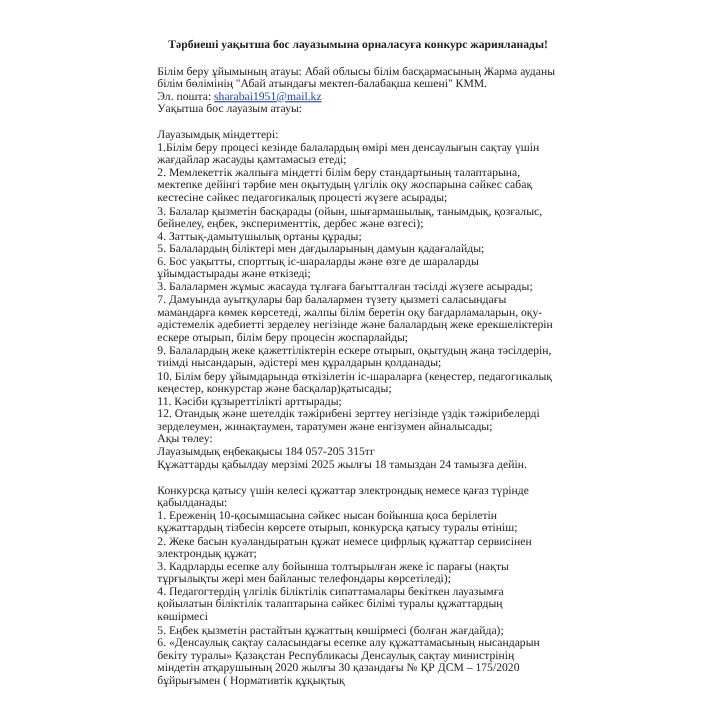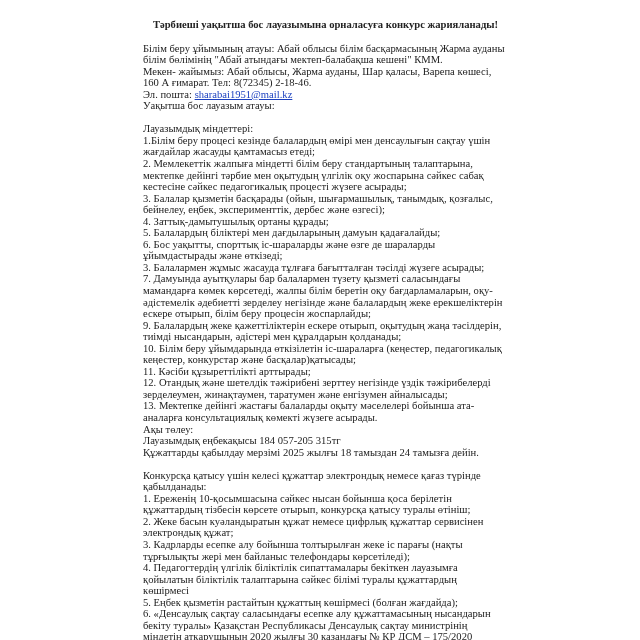--- a/index.html
+++ b/index.html
@@ -4,54 +4,52 @@
 <style>
   html, body { margin: 0; padding: 0; background: #ffffff; }
   body { width: 640px; height: 640px; overflow: hidden; position: relative; }
   .page {
     position: absolute; left: 143px; top: 15px; width: 362px;
     font-family: "Liberation Serif", "DejaVu Serif", serif;
     font-size: 10.6px; line-height: 11.55px; color: #222;
   }
   .title {
     font-weight: bold; text-align: center; font-size: 10.6px;
-    margin: 4px 0 12px -10px; width: 385px;
+    margin: 21px 0 12px -10px; width: 385px;
   }
   .line { display: block; white-space: normal; }
   .gap { height: 11.5px; }
   a.email { color: #1a3fbf; text-decoration: underline; margin-top: 48px; }
 </style>
 </head>
 <body>
 
 <div class="page">
   <div class="title">Тәрбиеші уақытша бос лауазымына орналасуға конкурс жарияланады!</div>
 
   <div class="line">Білім беру ұйымының атауы: Абай облысы білім басқармасының Жарма ауданы білім бөлімінің "Абай атындағы мектеп-балабақша кешені" КММ.</div>
-  <div class="line">Мекен- жайымыз: Абай облысы, Жарма ауданы, Шар қаласы, Варепа көшесі, 160 А ғимарат. Тел: 8(72345) 2-18-46.</div>
   <div class="line">
     <span>Эл. пошта: </span><a class="email" href="#">sharabai1951@mail.kz</a>
   </div>
   <div class="line">Уақытша бос лауазым атауы:</div>
   <div class="gap"></div>
 
   <div class="line">Лауазымдық міндеттері:</div>
   <div class="line">1.Білім беру процесі кезінде балалардың өмірі мен денсаулығын сақтау үшін жағдайлар жасауды қамтамасыз етеді;</div>
   <div class="line">2. Мемлекеттік жалпыға міндетті білім беру стандартының талаптарына, мектепке дейінгі тәрбие мен оқытудың үлгілік оқу жоспарына сәйкес сабақ кестесіне сәйкес педагогикалық процесті жүзеге асырады;</div>
   <div class="line">3. Балалар қызметін басқарады (ойын, шығармашылық, танымдық, қозғалыс, бейнелеу, еңбек, эксперименттік, дербес және өзгесі);</div>
   <div class="line">4. Заттық-дамытушылық ортаны құрады;</div>
   <div class="line">5. Балалардың біліктері мен дағдыларының дамуын қадағалайды;</div>
   <div class="line">6. Бос уақытты, спорттық іс-шараларды және өзге де шараларды ұйымдастырады және өткізеді;</div>
   <div class="line">3. Балалармен жұмыс жасауда тұлғаға бағытталған тәсілді жүзеге асырады;</div>
   <div class="line">7. Дамуында ауытқулары бар балалармен түзету қызметі саласындағы мамандарға көмек көрсетеді, жалпы білім беретін оқу бағдарламаларын, оқу-әдістемелік әдебиетті зерделеу негізінде және балалардың жеке ерекшеліктерін ескере отырып, білім беру процесін жоспарлайды;</div>
   <div class="line">9. Балалардың жеке қажеттіліктерін ескере отырып, оқытудың жаңа тәсілдерін, тиімді нысандарын, әдістері мен құралдарын қолданады;</div>
   <div class="line">10. Білім беру ұйымдарында өткізілетін іс-шараларға (кеңестер, педагогикалық кеңестер, конкурстар және басқалар)қатысады;</div>
   <div class="line">11. Кәсіби құзыреттілікті арттырады;</div>
   <div class="line">12. Отандық және шетелдік тәжірибені зерттеу негізінде үздік тәжірибелерді зерделеумен, жинақтаумен, таратумен және енгізумен айналысады;</div>
-  <div class="line">13. Мектепке дейінгі жастағы балаларды оқыту мәселелері бойынша ата-аналарға консультациялық көмекті жүзеге асырады.</div>
 
   <div class="line">Ақы төлеу:</div>
   <div class="line">Лауазымдық еңбекақысы 184 057-205 315тг</div>
   <div class="line">Құжаттарды қабылдау мерзімі 2025 жылғы 18 тамыздан 24 тамызға дейін.</div>
   <div class="gap"></div>
 
   <div class="line">Конкурсқа қатысу үшін келесі құжаттар электрондық немесе қағаз түрінде қабылданады:</div>
   <div class="line">1. Ереженің 10-қосымшасына сәйкес нысан бойынша қоса берілетін құжаттардың тізбесін көрсете отырып, конкурсқа қатысу туралы өтініш;</div>
   <div class="line">2. Жеке басын куәландыратын құжат немесе цифрлық құжаттар сервисінен электрондық құжат;</div>
   <div class="line">3. Кадрларды есепке алу бойынша толтырылған жеке іс парағы (нақты тұрғылықты жері мен байланыс телефондары көрсетіледі);</div>

